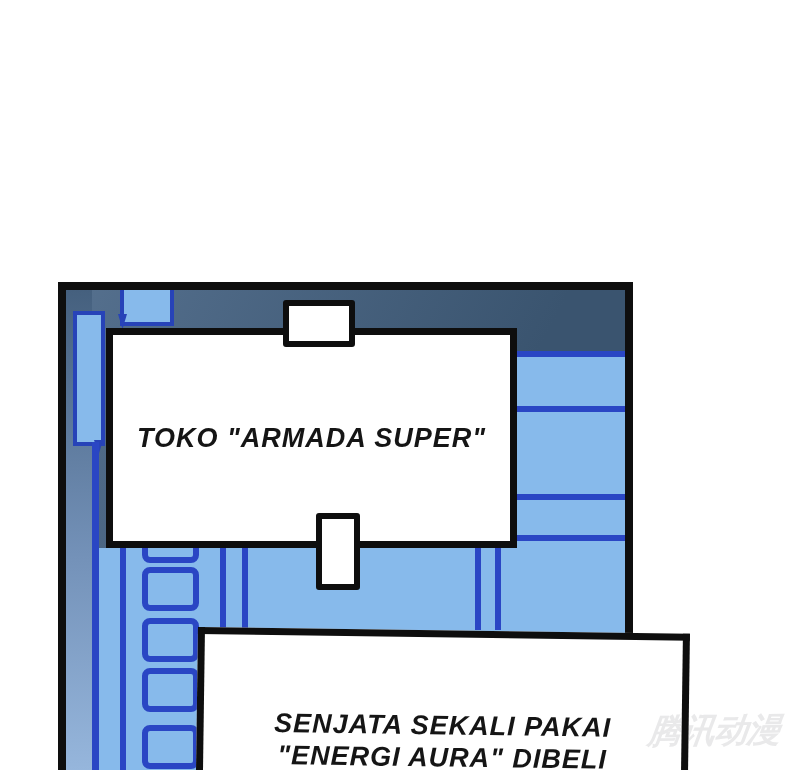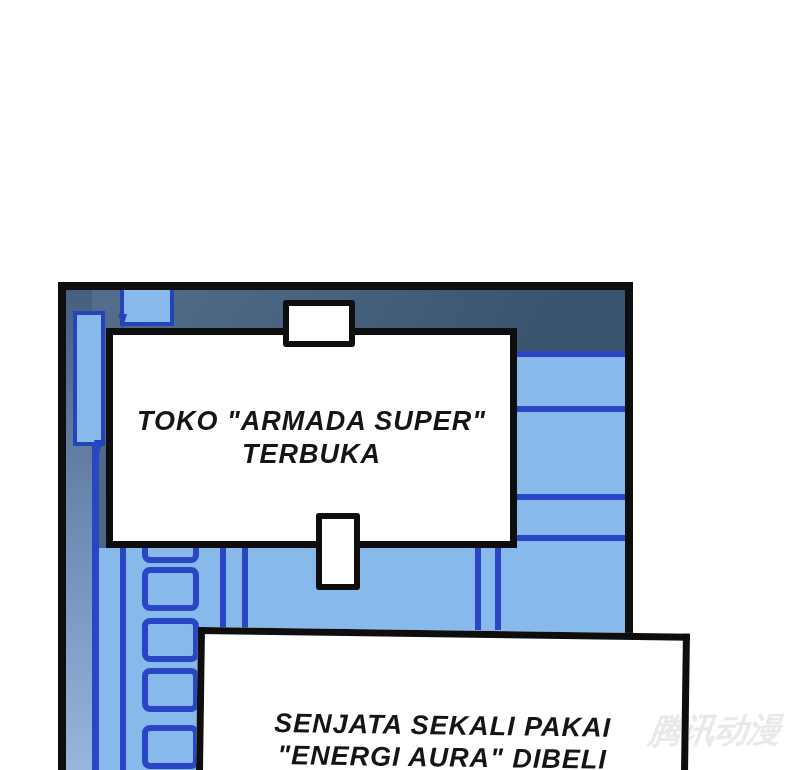--- a/index.html
+++ b/index.html
@@ -132,21 +132,20 @@
       <div class="window-pane" style="top:229px"></div>
       <div class="window-pane" style="top:277px"></div>
       <div class="window-pane" style="top:328px"></div>
       <div class="window-pane" style="top:378px"></div>
       <div class="window-pane" style="top:435px"></div>
     </div>
   </div>
 
   <div class="signboard">
     <div class="comic-text">TOKO "ARMADA SUPER"</div>
-    <div class="comic-text">TERBUKA</div>
   </div>
   <div class="tab tab-top"></div>
   <div class="tab tab-bottom"></div>
 
   <div class="caption-box">
     <div class="comic-text">SENJATA SEKALI PAKAI</div>
     <div class="comic-text">"ENERGI AURA" DIBELI</div>
   </div>
 
   <div class="watermark">腾讯动漫</div>

